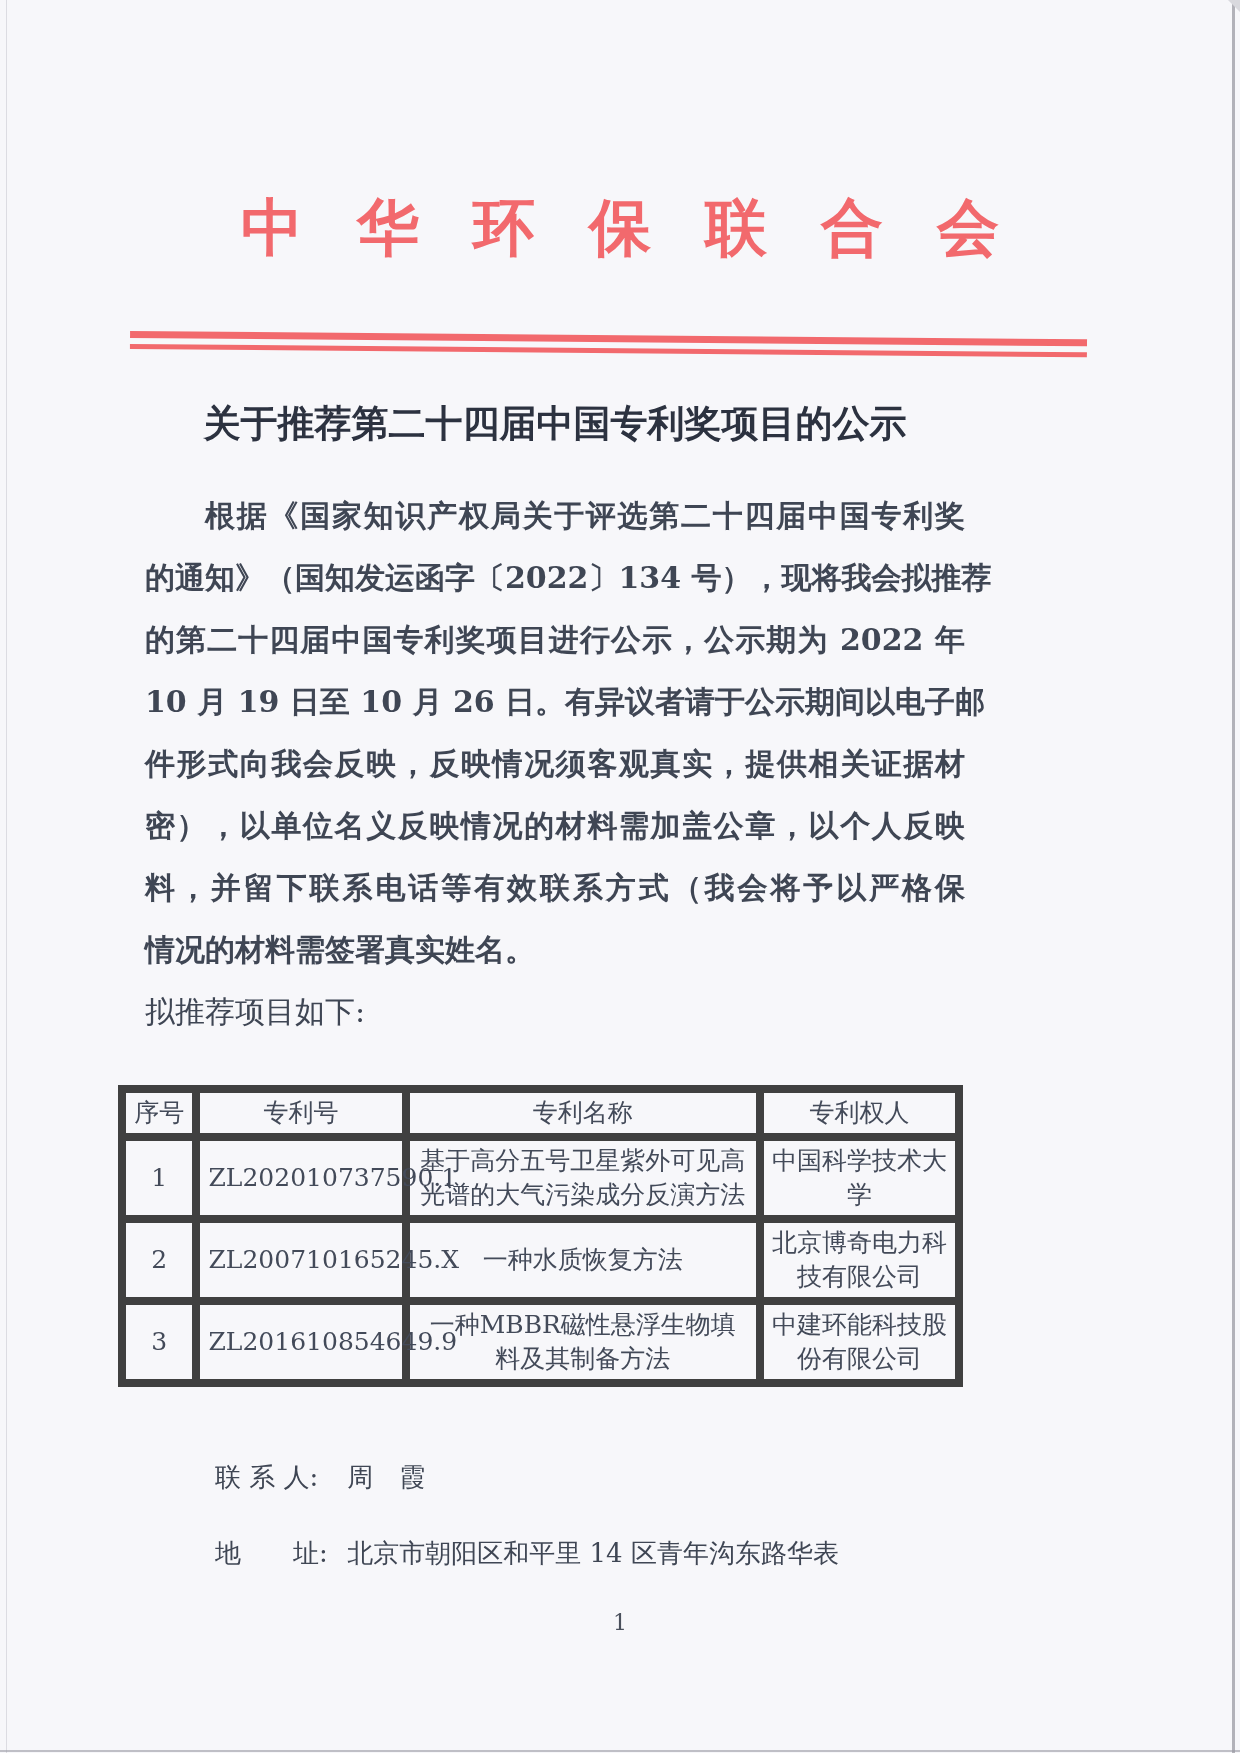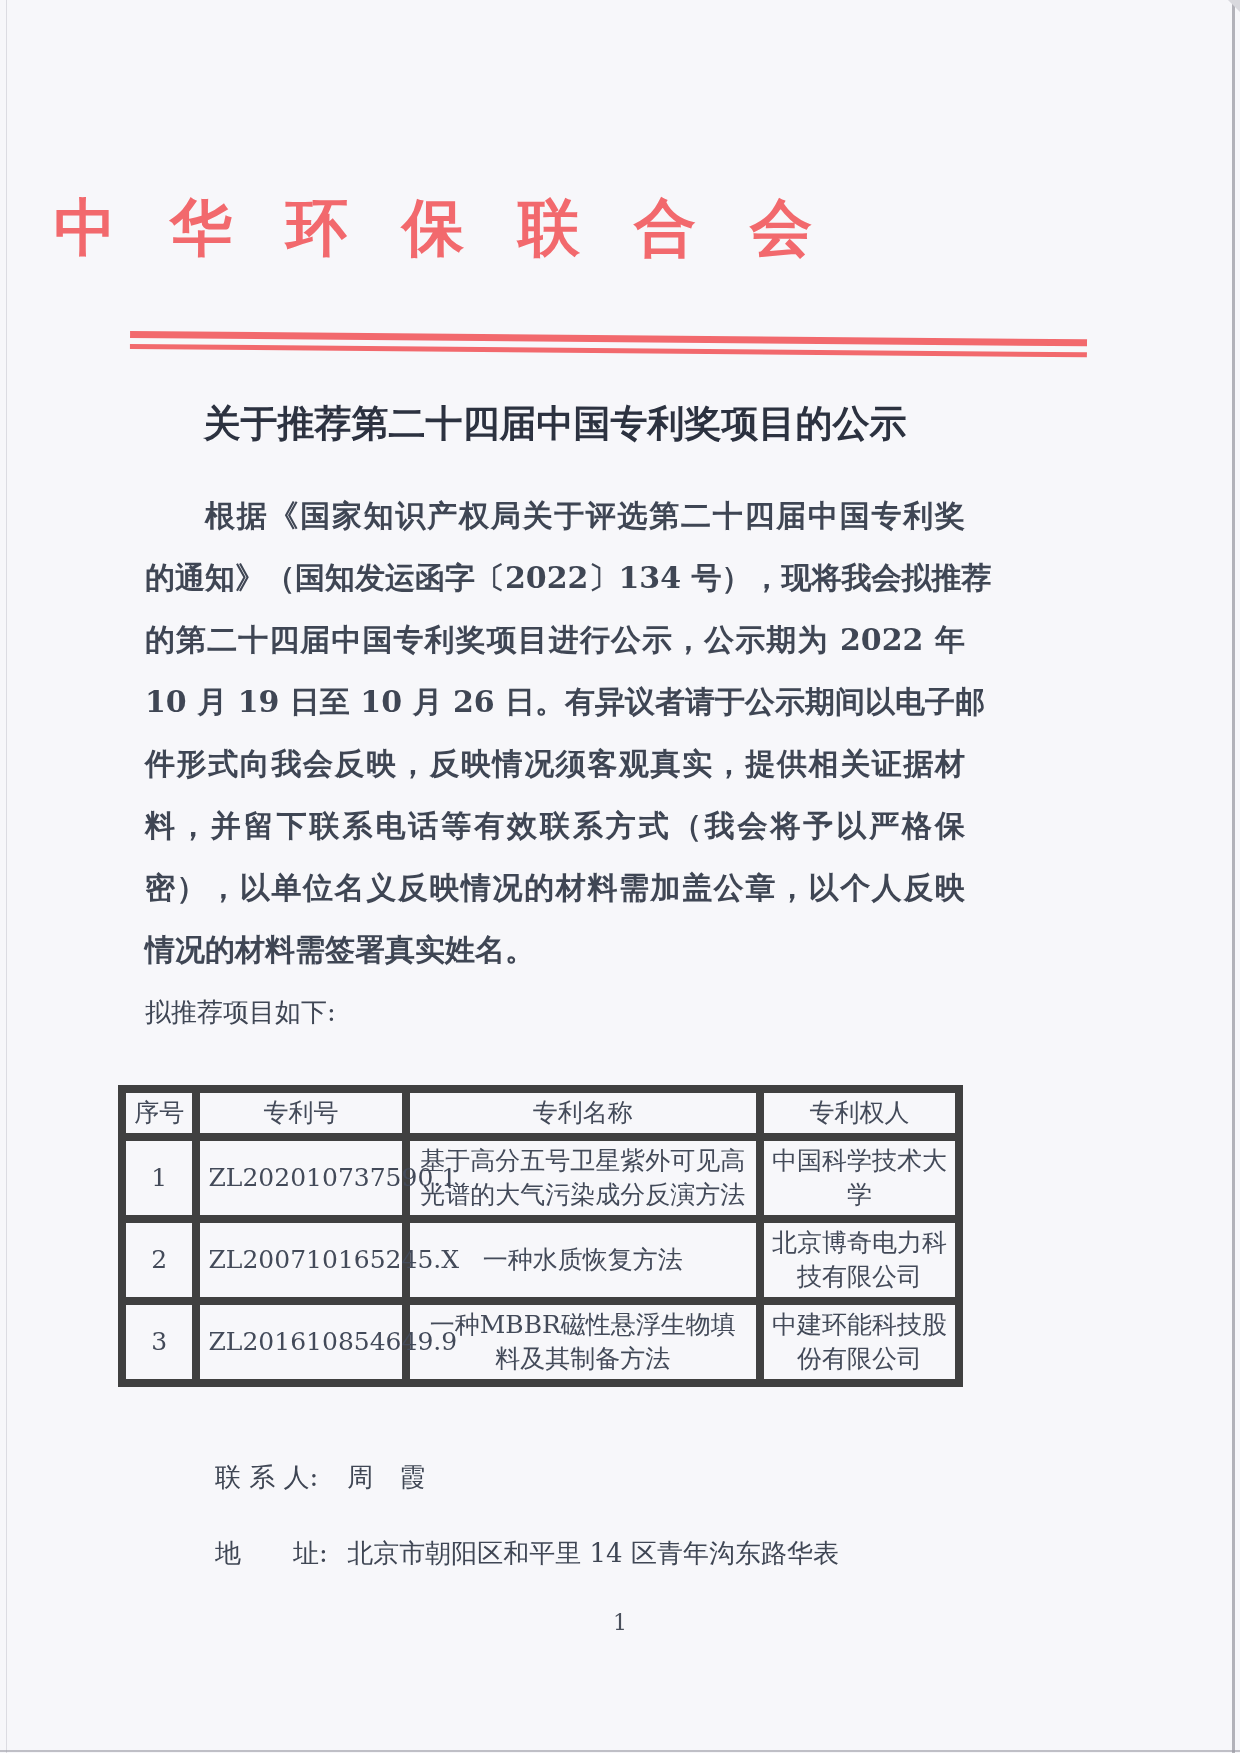--- a/index.html
+++ b/index.html
@@ -16,20 +16,21 @@
   }
   
   .edge-right  { position:absolute; top:0; right:5px; width:3px; height:100%; background:#8d8d96; opacity:.65; }
   .edge-bottom { position:absolute; left:0; bottom:1px; width:100%; height:2px; background:#9a9aa3; opacity:.6; }
   .edge-left   { position:absolute; top:0; left:6px; width:1px; height:100%; background:#dcdce2; }
   .corner-cut  { position:absolute; top:0; right:0; width:34px; height:26px;
                  background:linear-gradient(225deg,#d9d9de 8px,transparent 9px); }
 
   .org-title {
     padding-top: 192px;
+    text-align: center;
     font-size: 62px;
     font-weight: bold;
     letter-spacing: 54px;
     padding-left: 54px; 
     line-height: 1.15;
     white-space: nowrap;
   }
   .red-rule {
     width: 957px;
     margin: 68px auto 0 130px;
@@ -59,21 +60,21 @@
   .body-text .line {
     text-align: justify;
     text-align-last: justify;
     text-justify: inter-character;
     white-space: nowrap;
   }
   .body-text .line.first { text-indent: 2em; }
   .body-text .line.last  { text-align-last: left; }
   .table-intro {
     margin-left: 145px;
-    font-size: 26px;
+    font-size: 30px;
     line-height: 62px;
   }
 
   table.patents {
     margin: 42px 0 0 118px;
     width: 845px;
     border-collapse: collapse;
     font-size: 25px;
     color: #434a59;
     table-layout: fixed;
@@ -125,22 +126,22 @@
   </div>
 
   <div class="doc-title">关于推荐第二十四届中国专利奖项目的公示</div>
 
   <div class="body-text">
     <div class="line first">根据《国家知识产权局关于评选第二十四届中国专利奖</div>
     <div class="line">的通知》（国知发运函字〔2022〕134 号），现将我会拟推荐</div>
     <div class="line">的第二十四届中国专利奖项目进行公示，公示期为 2022 年</div>
     <div class="line">10 月 19 日至 10 月 26 日。有异议者请于公示期间以电子邮</div>
     <div class="line">件形式向我会反映，反映情况须客观真实，提供相关证据材</div>
+    <div class="line">密），以单位名义反映情况的材料需加盖公章，以个人反映</div>
     <div class="line">料，并留下联系电话等有效联系方式（我会将予以严格保</div>
-    <div class="line">密），以单位名义反映情况的材料需加盖公章，以个人反映</div>
     <div class="line last">情况的材料需签署真实姓名。</div>
   </div>
 
   <div class="table-intro">拟推荐项目如下:</div>
 
   <table class="patents">
     <tbody>
       <tr class="hdr">
         <td class="col-no">序号</td>
         <td class="col-pat">专利号</td>

